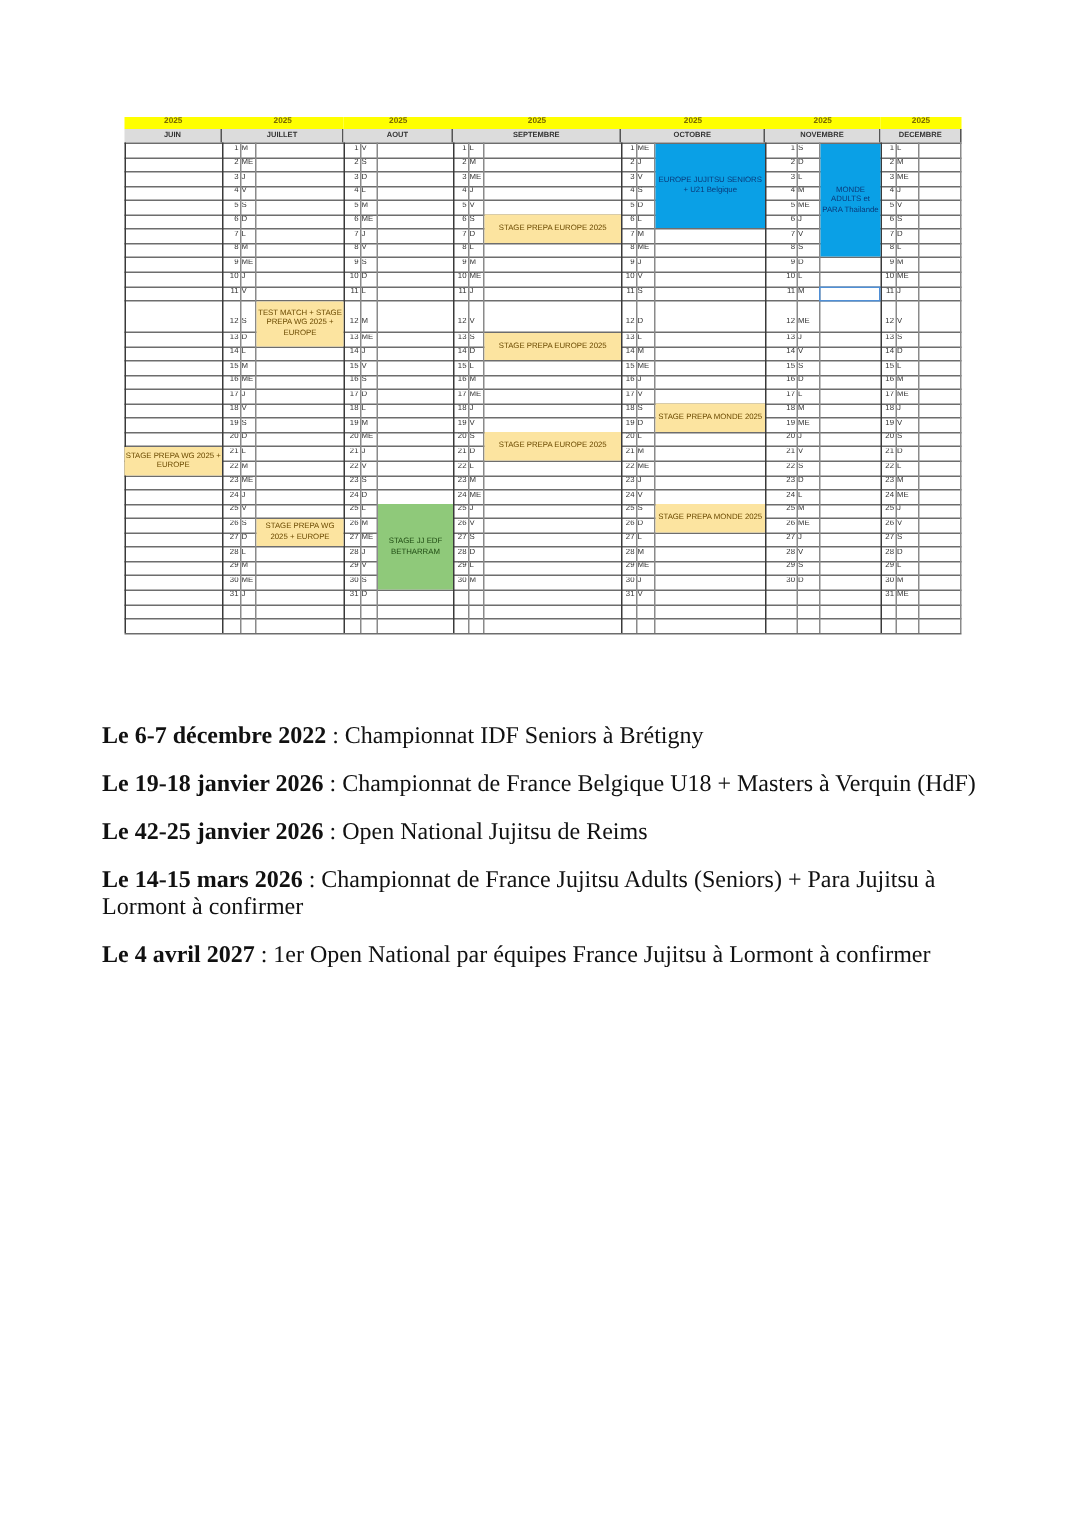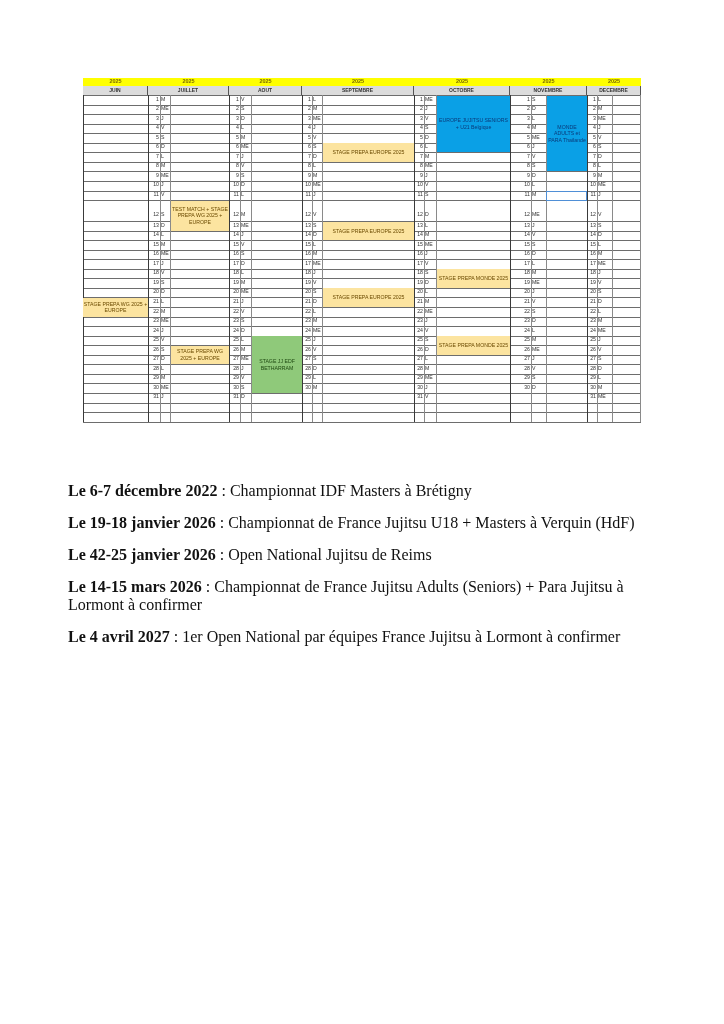--- a/index.html
+++ b/index.html
@@ -470,18 +470,18 @@
     <div class="ev yellow" style="left: 240px; top: 143.55px; width: 91px; height: 18.6px;">STAGE PREPA EUROPE 2025</div>
     <div class="ev yellow" style="left: 240px; top: 210.4px; width: 91px; height: 18.6px;">STAGE PREPA EUROPE 2025</div>
     <div class="ev blue" style="left: 354px; top: 17.5px; width: 73px; height: 56.8px;">EUROPE JUJITSU SENIORS + U21 Belgique</div>
     <div class="ev yellow" style="left: 354px; top: 191.3px; width: 73px; height: 18.6px;">STAGE PREPA MONDE 2025</div>
     <div class="ev yellow" style="left: 354px; top: 258.15px; width: 73px; height: 18.6px;">STAGE PREPA MONDE 2025</div>
     <div class="ev blue" style="left: 464px; top: 17.5px; width: 40px; height: 75.9px;">MONDE ADULTS et PARA Thailande</div>
     <div class="selbox" style="left: 463px; top: 112.5px; width: 41px; height: 10.55px;"></div>
   </div>
 
 <div id="events">
-  <p class="event-line"><b>Le 6-7 décembre 2022</b><span> : </span><span>Championnat IDF Masters à Brétigny</span></p>
-  <p class="event-line"><b>Le 19-18 janvier 2026</b><span> : </span><span>Championnat de France Jujitsu U18 + Masters à Verquin (HdF)</span></p>
+  <p class="event-line"><b>Le 6-7 décembre 2022</b><span> : </span><span>Championnat IDF Seniors à Brétigny</span></p>
+  <p class="event-line"><b>Le 19-18 janvier 2026</b><span> : </span><span>Championnat de France Belgique U18 + Masters à Verquin (HdF)</span></p>
   <p class="event-line"><b>Le 42-25 janvier 2026</b><span> : </span><span>Open National Jujitsu de Reims</span></p>
   <p class="event-line" style="width:590px;"><b>Le 14-15 mars 2026</b><span> : </span><span>Championnat de France Jujitsu Adults (Seniors) + Para Jujitsu à Lormont à confirmer</span></p>
   <p class="event-line"><b>Le 4 avril 2027</b><span> : </span><span>1er Open National par équipes France Jujitsu à Lormont à confirmer</span></p>
 </div>
 
 </body></html>

